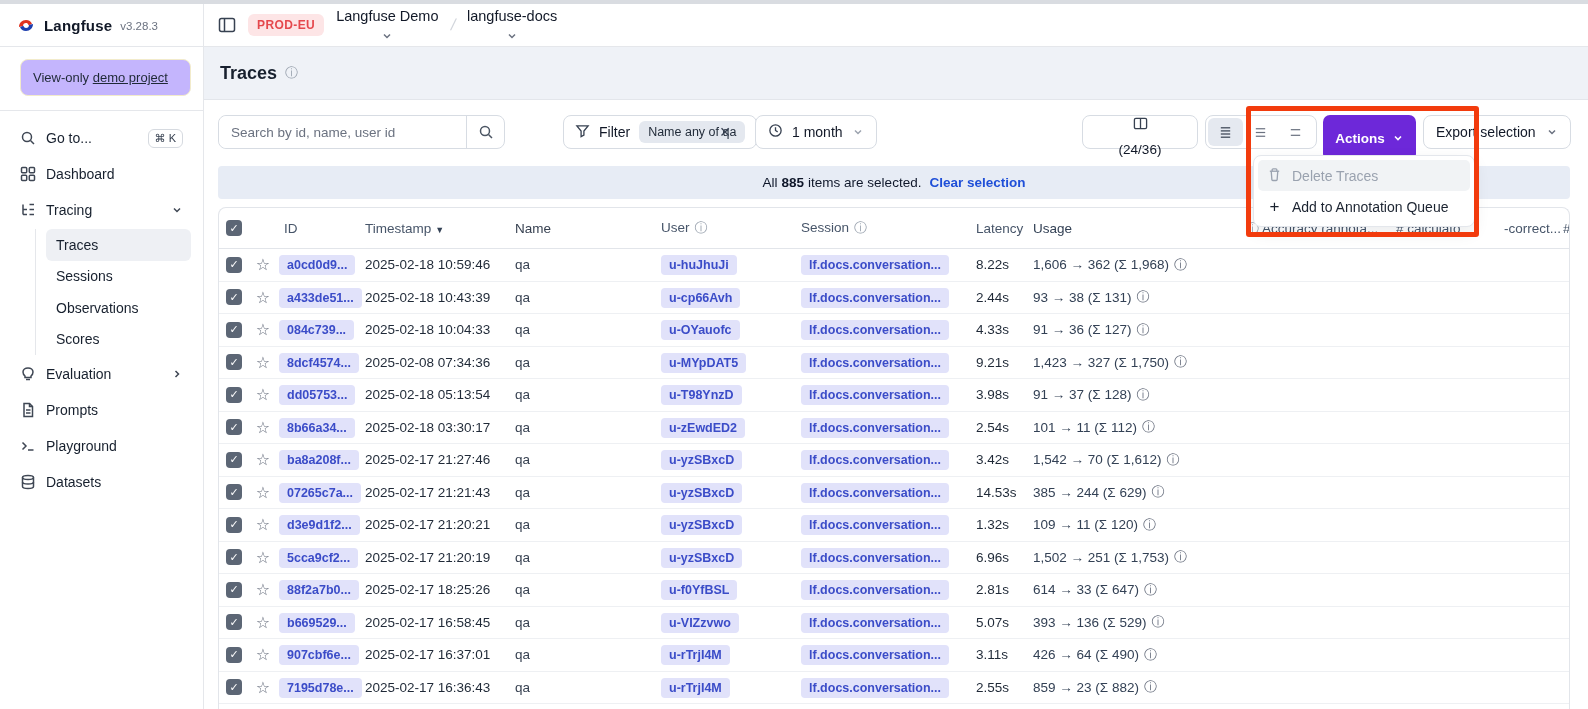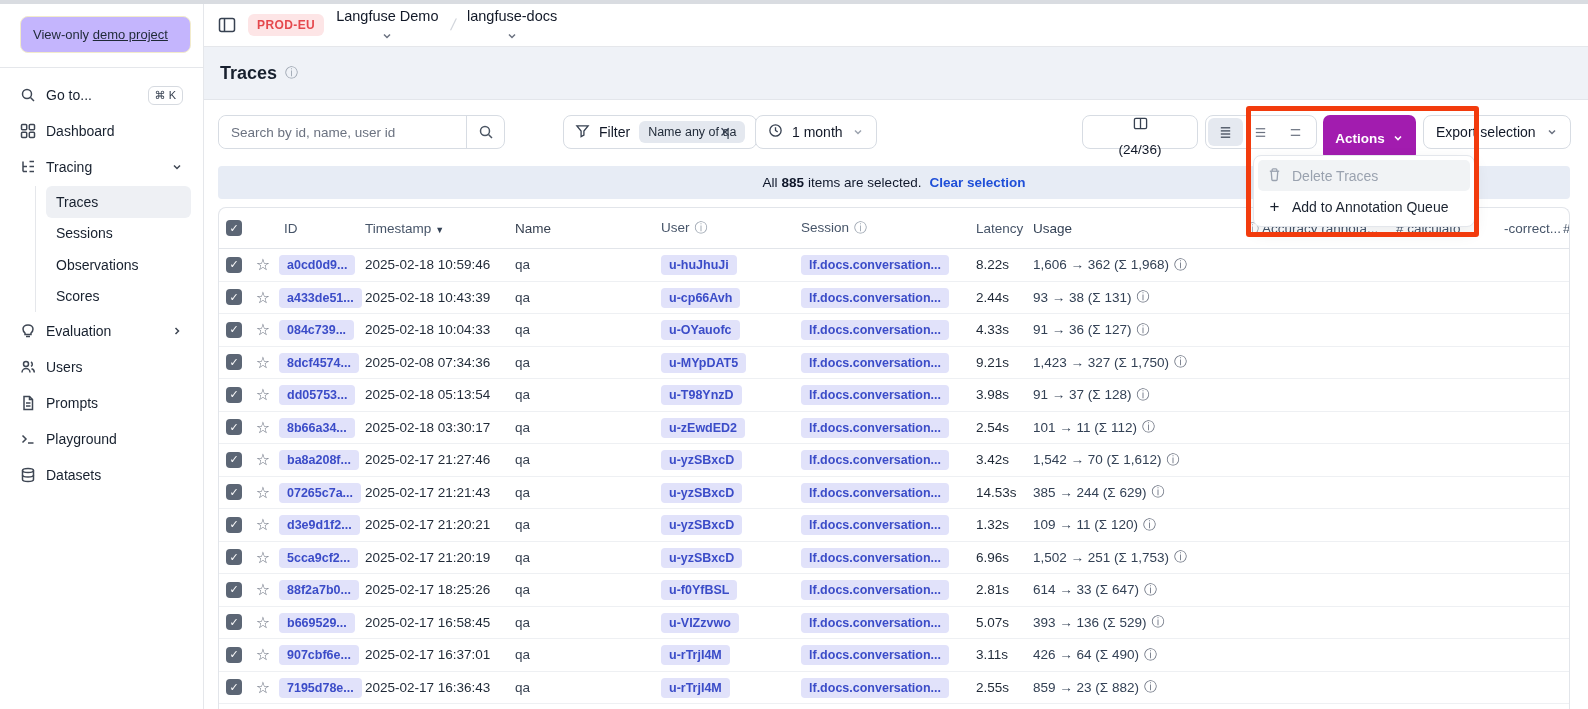--- a/index.html
+++ b/index.html
@@ -53,21 +53,21 @@
   .search-icon-seg { width:37px; display:flex; align-items:center; justify-content:center; }
 
   .filter-group { left:316px; top:15px; padding:0 11px; gap:9px;margin-left:43px; }
   .filter-badge { background:#e4e8ef; border-radius:6px; padding:4px 9px; font-size:12.5px; color:#1f2937; white-space:nowrap; }
   .clear-filter { position:absolute; left:508px; top:15px; width:26px; height:34px; display:flex; align-items:center; justify-content:center; cursor:pointer; color:#374151; font-size:14px; }
   .time-group { left:551px; top:15px; padding:0 12px; gap:9px;text-align:right; }
   .cols-btn { left:878px; top:15px; width:116px; padding:0 10px; gap:8px; font-size:13.5px;flex-direction:column; }
   .rowh-group { left:1001px; top:15px; width:112px; padding:2px; gap:0; }
   .rowh-btn { width:35px; height:28px; display:flex; align-items:center; justify-content:center; border-radius:6px; cursor:pointer; }
   .rowh-btn.selected { background:#e5e9f0; }
-  .actions-btn { position:absolute; left:1119px; top:15px; width:93px; height:46px; background:#a21caf; color:#fff; border-radius:7px; display:flex; align-items:center; justify-content:center; gap:7px; font-size:13.5px; font-weight:600; cursor:pointer; }
+  .actions-btn { position:absolute; left:1119px; top:15px; width:93px; height:46px; background:#6d28d9; color:#fff; border-radius:7px; display:flex; align-items:center; justify-content:center; gap:7px; font-size:13.5px; font-weight:600; cursor:pointer; }
   .export-btn { left:1219px; top:15px; width:148px; padding:0 12px; gap:8px; justify-content:space-between; }
 
   .sel-banner { position:absolute; left:14px; top:66px; width:1352px; height:33px; background:#e7ecf5; border-radius:4px; display:flex; align-items:center; justify-content:center; gap:4px; font-size:13.5px; color:#0f172a; }
   .sel-banner b { font-weight:700; }
   .sel-link { color:#1f4fd8; font-weight:600; margin-left:4px; cursor:pointer; }
 
   
   .table-card { position:absolute; left:14px; top:107px; width:1352px; height:502px; border:1px solid #e2e5ea; border-bottom:none; border-radius:8px 8px 0 0; background:#fff; overflow:hidden; }
   .thead { height:41px; display:flex; align-items:center; border-bottom:1px solid #e2e5ea; color:#475569; font-size:13.5px; font-weight:500; position:relative; }
   .trow { height:32.5px; display:flex; align-items:center; border-bottom:1px solid #eef0f3; font-size:13.5px; color:#1f2937; }
@@ -98,20 +98,28 @@
   .highlight-box { position:absolute; left:1246px; top:106px; width:233px; height:131px; border:5px solid #f23b0d; border-radius:3px; z-index:60; pointer-events:none; }
 
   .chev svg { display:block; }
 </style>
 </head>
 <body>
 
 <div class="topstrip"></div>
 
 <aside class="sidebar">
+  <div class="logo-row">
+    <svg class="logo-mark" viewBox="0 0 20 20">
+      <path d="M3 12c0-4 3-7 7-7 3 0 5 1.6 6 4l-3.4 1.2C12 8.6 11.2 8 10 8c-1.8 0-3 1.3-3 3z" fill="#e0321f"></path>
+      <path d="M17 9c0 4-3 7-7 7-3 0-5-1.6-6-4l3.4-1.2c.6 1.6 1.4 2.2 2.6 2.2 1.8 0 3-1.3 3-3z" fill="#1e3fae"></path>
+    </svg>
+    <span class="logo-name">Langfuse</span>
+    <span class="logo-ver">v3.28.3</span>
+  </div>
 
   <div class="proj-banner-wrap">
     <div class="proj-banner"><span>View-only </span><a href="#" style="text-decoration:underline;">demo project</a></div>
   </div>
 
   <nav class="nav">
     <div class="nav-item">
       <span class="nicon">
         <svg width="16" height="16" viewBox="0 0 16 16" fill="none" stroke-width="1.5">
             <circle cx="7" cy="7" r="4.5"></circle>
@@ -168,31 +176,20 @@
           </svg>
       </span>
       <span>Evaluation</span>
       <span class="nav-chev chev">
         <svg width="12" height="12" viewBox="0 0 12 12" fill="none" stroke="#6b7280" stroke-width="1.5">
             <polyline points="4.5,3 7.5,6 4.5,9"></polyline>
           </svg>
       </span>
     </div>
 
-    <div class="nav-item">
-      <span class="nicon">
-        <svg width="16" height="16" viewBox="0 0 16 16" fill="none" stroke-width="1.5">
-            <circle cx="6" cy="5" r="2.5"></circle>
-            <path d="M2 13.5c0-2.2 1.8-4 4-4s4 1.8 4 4"></path>
-            <path d="M11 3a2.5 2.5 0 0 1 0 4.4"></path>
-            <path d="M11.5 9.7c1.7.4 2.8 1.9 2.8 3.8"></path>
-          </svg>
-      </span>
-      <span>Users</span>
-    </div>
 
     <div class="nav-item">
       <span class="nicon">
         <svg width="16" height="16" viewBox="0 0 16 16" fill="none" stroke-width="1.5">
             <path d="M4 1.5h5.5l3 3v10H4z"></path>
             <polyline points="9.5,1.5 9.5,4.5 12.5,4.5"></polyline>
             <line x1="6" y1="8" x2="10.5" y2="8"></line>
             <line x1="6" y1="11" x2="10.5" y2="11"></line>
           </svg>
       </span>

